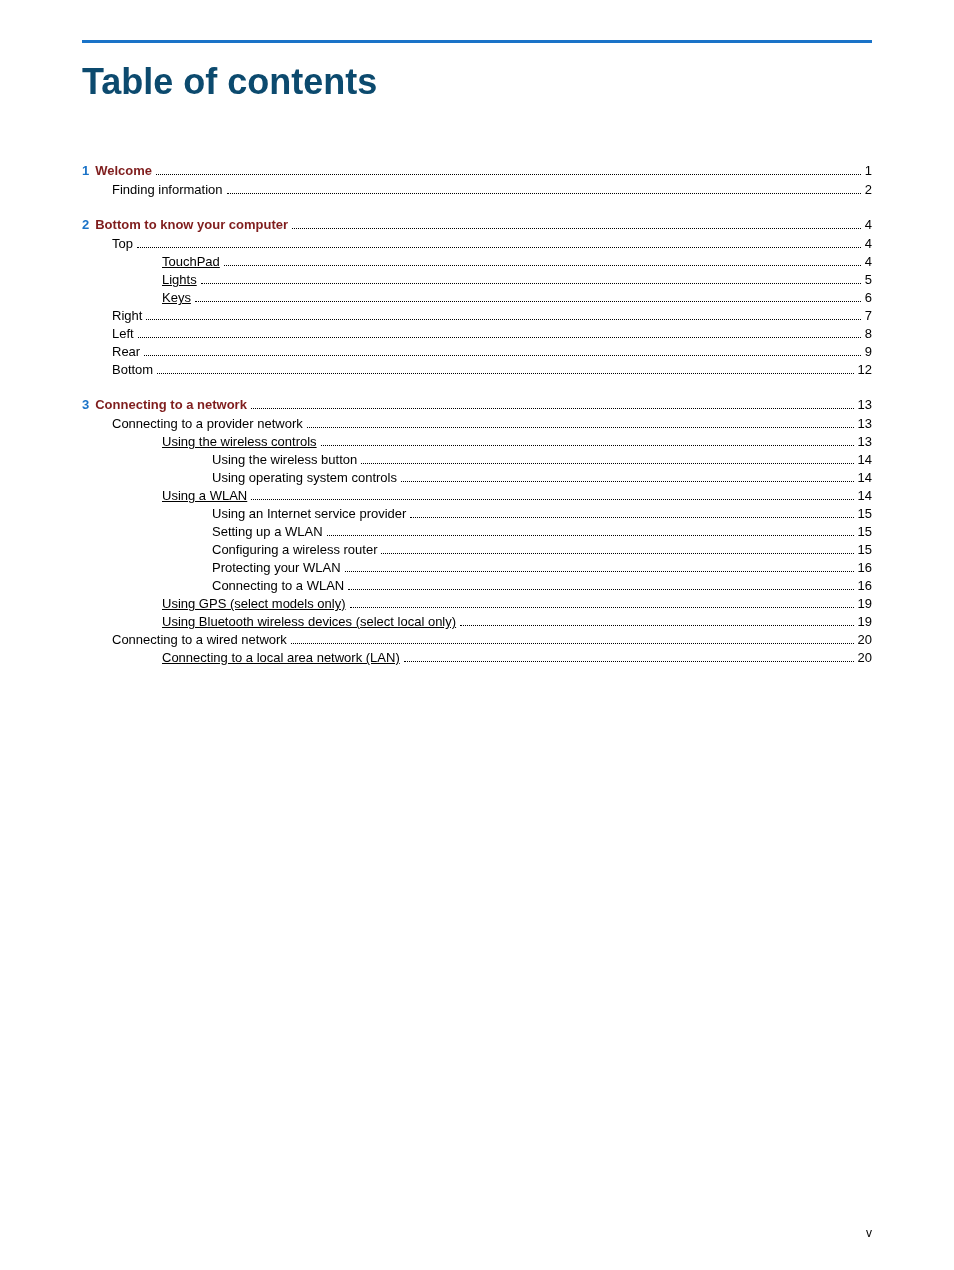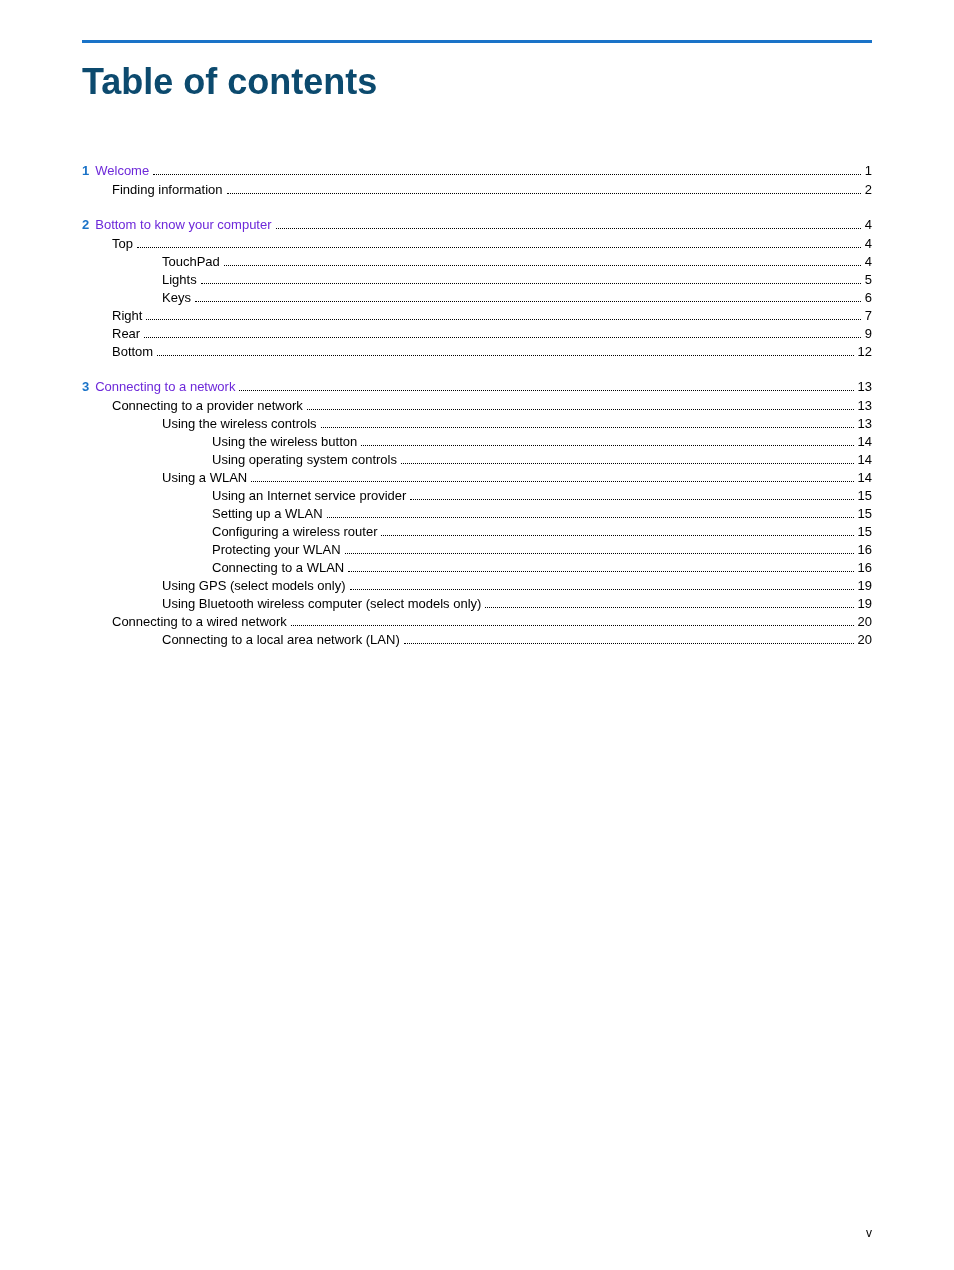--- a/index.html
+++ b/index.html
@@ -48,22 +48,22 @@
       flex-shrink: 0;
     }
 
     .chapter-number {
       color: #1a73c8;
       font-weight: bold;
       font-size: 13px;
     }
 
     .chapter-title {
-      color: #6d28d9;
-      font-weight: normal;
+      color: #7f1d1d;
+      font-weight: bold;
       font-size: 13px;
     }
 
     .chapter-dots {
       flex: 1;
       border-bottom: 1px dotted #000;
       margin: 0 4px 2px 4px;
     }
 
     .chapter-page {
@@ -89,21 +89,21 @@
       border-bottom: 1px dotted #000;
       margin: 0 4px 2px 4px;
     }
 
     .entry-page {
       flex-shrink: 0;
       font-size: 13px;
     }
 
     .indent-1 { padding-left: 30px; }
-    .indent-2 { padding-left: 80px; }
+    .indent-2 { padding-left: 80px; text-decoration: underline; }
     .indent-3 { padding-left: 130px; }
 
     .section-gap {
       margin-bottom: 20px;
     }
 
     .page-footer {
       position: fixed;
       bottom: 30px;
       right: 82px;
@@ -175,20 +175,27 @@
       </div>
       <div class="toc-entry">
         <div class="entry-left indent-1">
           <span>Right</span>
         </div>
         <div class="entry-dots"></div>
         <span class="entry-page">7</span>
       </div>
       <div class="toc-entry">
         <div class="entry-left indent-1">
+          <span>Left</span>
+        </div>
+        <div class="entry-dots"></div>
+        <span class="entry-page">8</span>
+      </div>
+      <div class="toc-entry">
+        <div class="entry-left indent-1">
           <span>Rear</span>
         </div>
         <div class="entry-dots"></div>
         <span class="entry-page">9</span>
       </div>
       <div class="toc-entry">
         <div class="entry-left indent-1">
           <span>Bottom</span>
         </div>
         <div class="entry-dots"></div>
@@ -276,21 +283,21 @@
       </div>
       <div class="toc-entry">
         <div class="entry-left indent-2">
           <span>Using GPS (select models only)</span>
         </div>
         <div class="entry-dots"></div>
         <span class="entry-page">19</span>
       </div>
       <div class="toc-entry">
         <div class="entry-left indent-2">
-          <span>Using Bluetooth wireless computer (select models only)</span>
+          <span>Using Bluetooth wireless devices (select local only)</span>
         </div>
         <div class="entry-dots"></div>
         <span class="entry-page">19</span>
       </div>
       <div class="toc-entry">
         <div class="entry-left indent-1">
           <span>Connecting to a wired network</span>
         </div>
         <div class="entry-dots"></div>
         <span class="entry-page">20</span>

